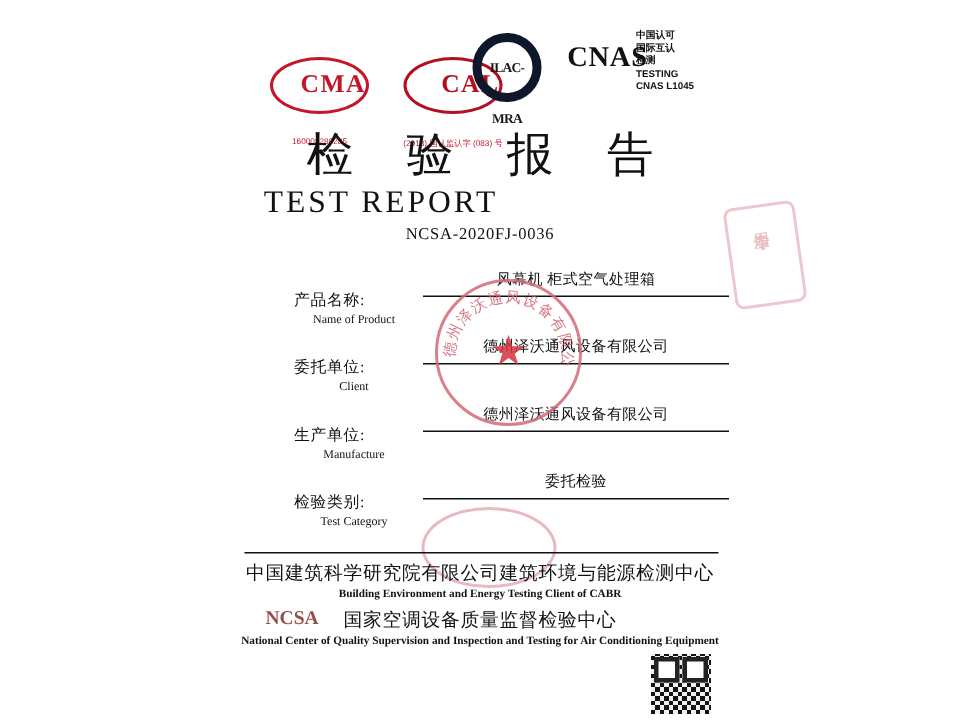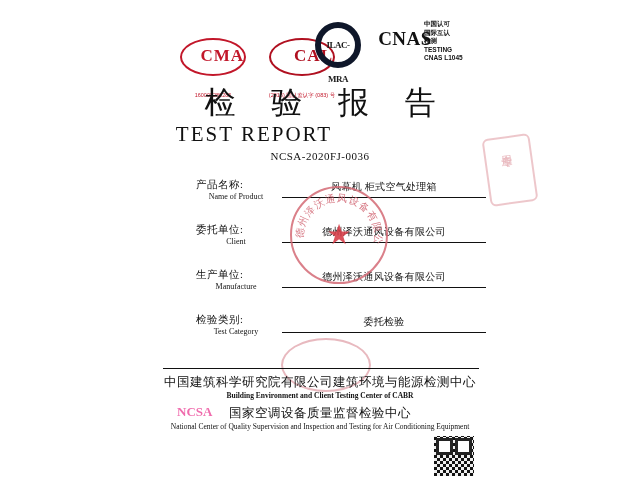--- a/index.html
+++ b/index.html
@@ -137,21 +137,21 @@
     left: 196px;
     width: 290px;
   }
   .field-row {
     position: relative;
     height: 45px;
   }
   .field-label {
     position: absolute;
     left: 0;
-    top: 0;
+    top: 16px;
     width: 80px;
   }
   .label-cn {
     font-size: 10.5px;
     letter-spacing: 0.5px;
     color: #111;
     line-height: 13px;
   }
   .label-en {
     font-size: 8px;
@@ -205,21 +205,21 @@
     font-size: 12.5px;
     letter-spacing: 0.5px;
     color: #111;
     line-height: 16px;
     margin-top: 3px;
   }
   .foot-en2 {
     font-size: 7.5px;
     color: #111;
     line-height: 12px;
-    font-weight: normal;
+    font-weight: bold;
   }
 
   
   .seal {
     position: absolute;
     border-radius: 50%;
     border: 2px solid #d46a75;
     color: #cf5f6d;
     opacity: 0.85;
     pointer-events: none;
@@ -278,21 +278,21 @@
     font-size: 11px;
     line-height: 13px;
     color: #d8838d;
     writing-mode: vertical-rl;
   }
   .ncsa-mark {
     position: absolute;
     left: 177px;
     top: 404px;
     font-size: 13px;
-    color: #ec4899;
+    color: #7f1d1d;
     font-weight: bold;
     opacity: 0.8;
     font-family: "Liberation Serif", serif;
   }
   
   .qr {
     position: absolute;
     left: 432px;
     top: 434px;
     width: 40px;
@@ -402,21 +402,21 @@
 
   <div class="seal seal-small"></div>
 
   <div class="seal seal-right">
     <span>专用章</span>
   </div>
 
   <div class="footer-rule"></div>
   <div class="footer">
     <div class="foot-cn1">中国建筑科学研究院有限公司建筑环境与能源检测中心</div>
-    <div class="foot-en1">Building Environment and Client Testing Center of CABR</div>
+    <div class="foot-en1">Building Environment and Energy Testing Client of CABR</div>
     <div class="foot-cn2">国家空调设备质量监督检验中心</div>
     <div class="foot-en2">National Center of Quality Supervision and Inspection and Testing for Air Conditioning Equipment</div>
   </div>
 
   <div class="ncsa-mark">NCSA</div>
 
   <div class="qr"></div>
 
 </div>
 

